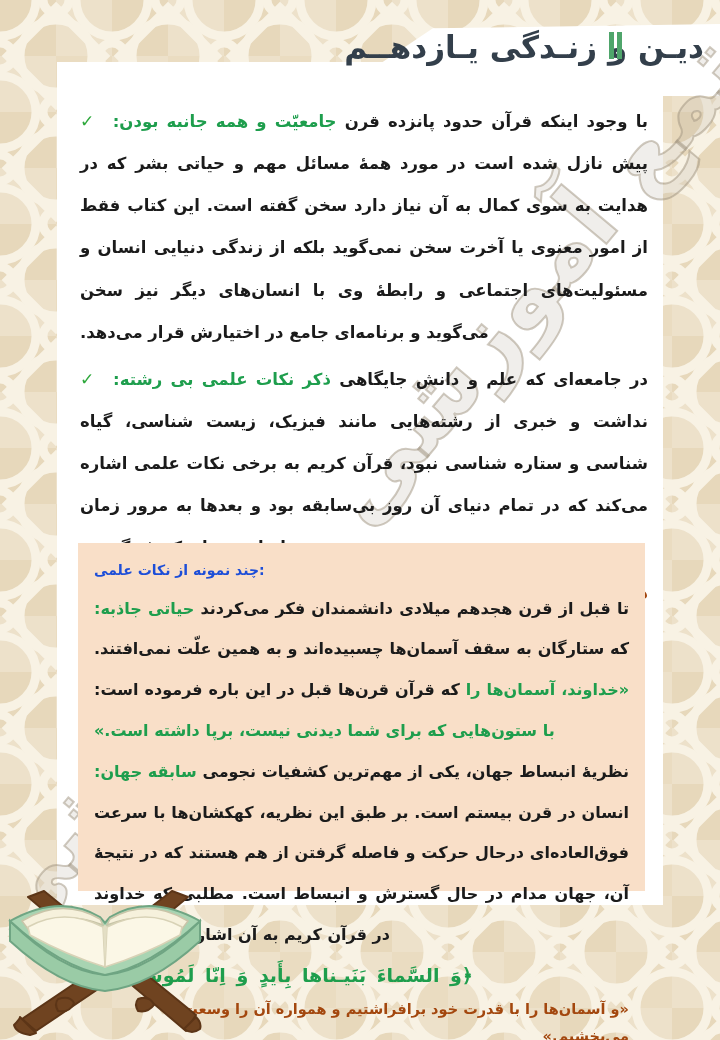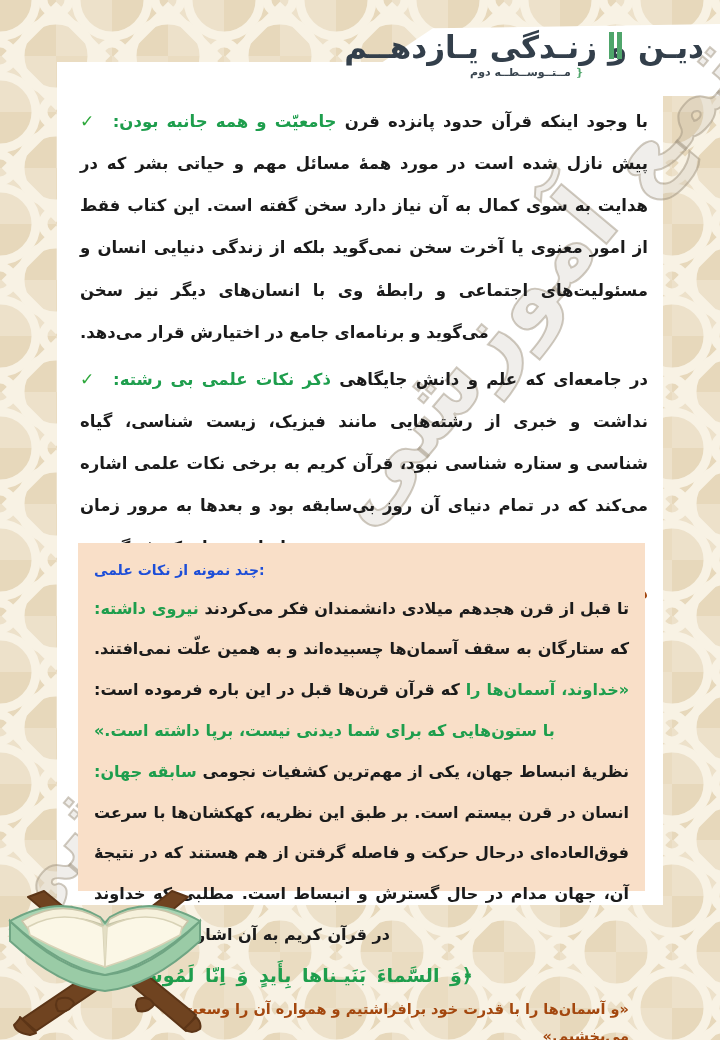--- a/index.html
+++ b/index.html
@@ -99,21 +99,20 @@
 <div class="logo-bg"></div>
 
 <div class="watermark">مجتمع آموزشی و پژوهشی نمین</div>
 
 <div class="logo">
   <div class="logo-title">دیـن و زنـدگی یـازدهــم</div>
   <div class="logo-bars">
       <i></i>
       <i></i>
     </div>
-  <div class="logo-subtitle"><span class="brace">❴</span> <span>مــتــوســطــه دوم</span></div>
 </div>
 
 <div class="content">
   <p>
     <span class="check">✓</span>
     <span class="rtl green">جامعیّت و همه جانبه بودن:</span>
     <span class="rtl">با وجود اینکه قرآن حدود پانزده قرن پیش نازل شده است در مورد همهٔ مسائل مهم و حیاتی بشر که در هدایت به سوی کمال به آن نیاز دارد سخن گفته است. این کتاب فقط از امور معنوی یا آخرت سخن نمی‌گوید بلکه از زندگی دنیایی انسان و مسئولیت‌های اجتماعی و رابطهٔ وی با انسان‌های دیگر نیز سخن می‌گوید و برنامه‌ای جامع در اختیارش قرار می‌دهد.</span>
   </p>
   <p>
     <span class="check">✓</span>
@@ -121,21 +120,21 @@
     <span class="rtl">در جامعه‌ای که علم و دانش جایگاهی نداشت و خبری از رشته‌هایی مانند فیزیک، زیست شناسی، گیاه شناسی و ستاره شناسی نبود، قرآن کریم به برخی نکات علمی اشاره می‌کند که در تمام دنیای آن روز بی‌سابقه بود و بعدها به مرور زمان توسط دانشمندان کشف گردید.</span>
   </p>
   <p>
     <span class="rtl brown">ذکر این قبیل نکات علمی از کسی قادر است که به همهٔ علوم آگاه باشد.</span>
   </p>
 </div>
 
 <div class="notes-box">
   <p class="box-title">چند نمونه از نکات علمی:</p>
   <p>
-    <span class="rtl green">نیروی داشته:</span>
+    <span class="rtl green">حیاتی جاذبه:</span>
     <span class="rtl">تا قبل از قرن هجدهم میلادی دانشمندان فکر می‌کردند که ستارگان به سقف آسمان‌ها چسبیده‌اند و به همین علّت نمی‌افتند. که قرآن قرن‌ها قبل در این باره فرموده است:</span>
     <span class="rtl green">«خداوند، آسمان‌ها را با ستون‌هایی که برای شما دیدنی نیست، برپا داشته است.»</span>
   </p>
   <p>
     <span class="rtl green">سابقه جهان:</span>
     <span class="rtl">نظریهٔ انبساط جهان، یکی از مهم‌ترین کشفیات نجومی انسان در قرن بیستم است. بر طبق این نظریه، کهکشان‌ها با سرعت فوق‌العاده‌ای درحال حرکت و فاصله گرفتن از هم هستند که در نتیجهٔ آن، جهان مدام در حال گسترش و انبساط است. مطلبی که خداوند در قرآن کریم به آن اشاره کرده است:</span>
   </p>
   <p class="verse">
     <span class="rtl">﴿وَ السَّماءَ بَنَیـناها بِأَیدٍ وَ اِنّا لَمُوسِعونَ﴾</span>
   </p>

